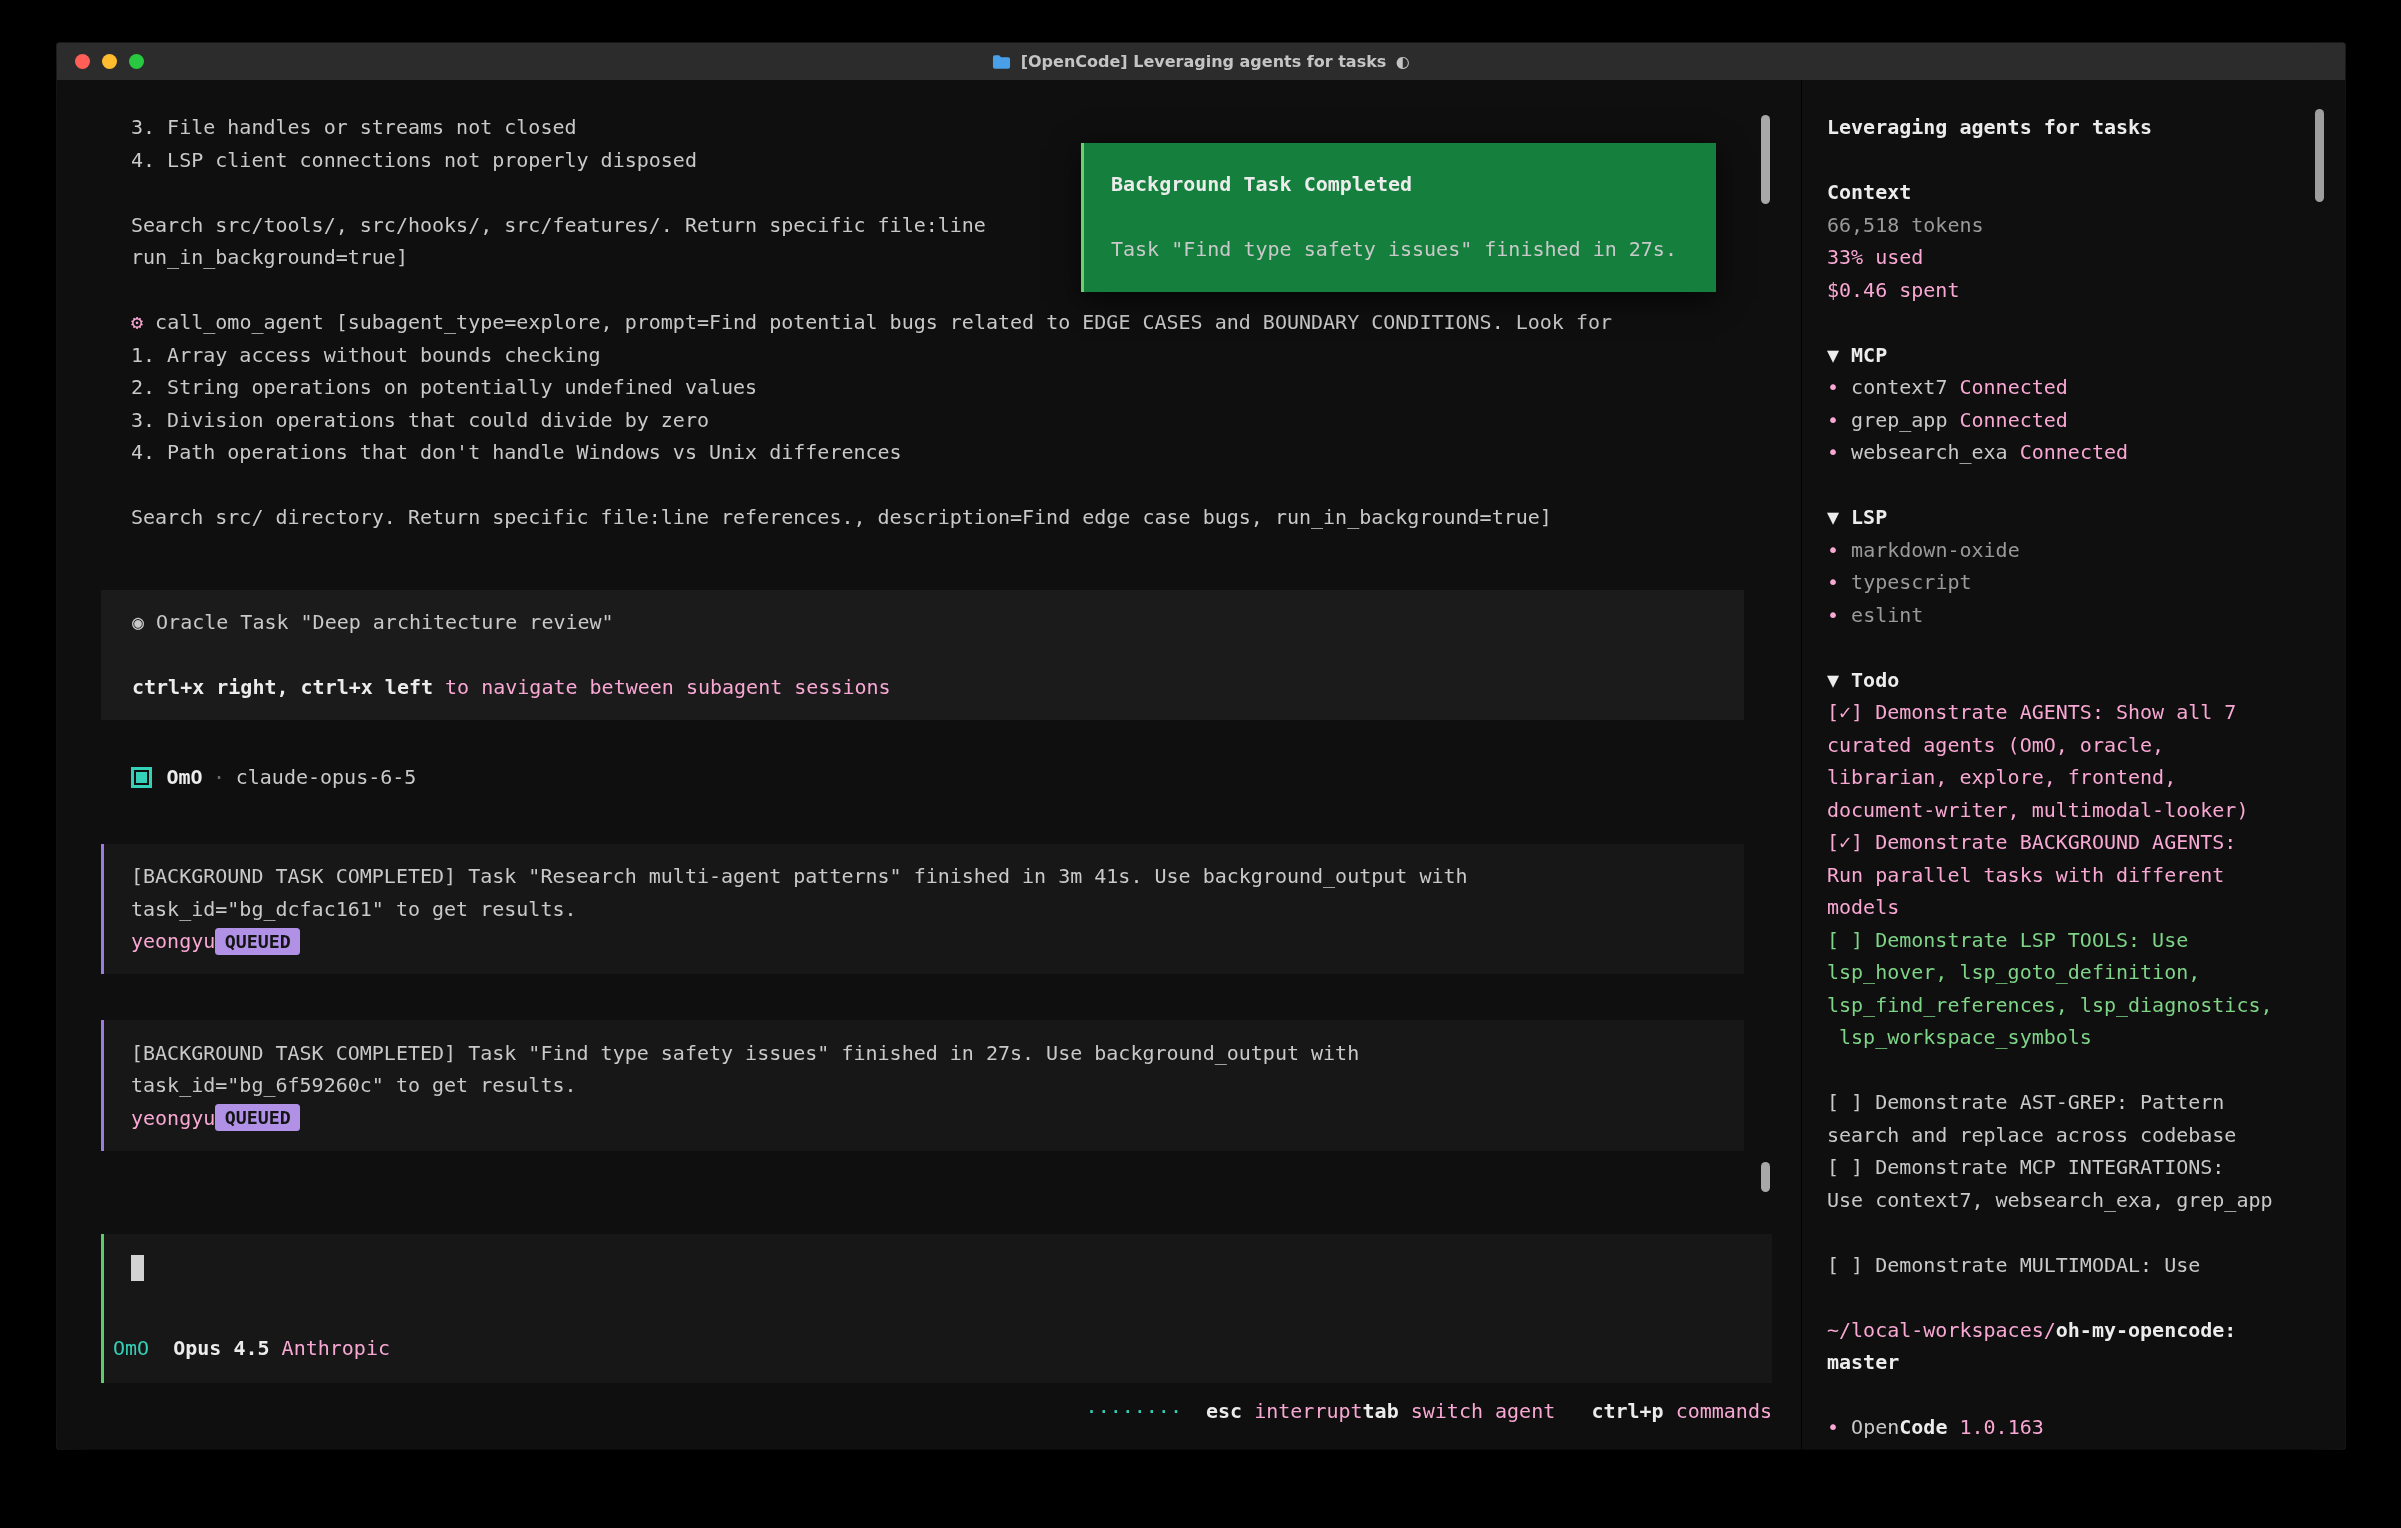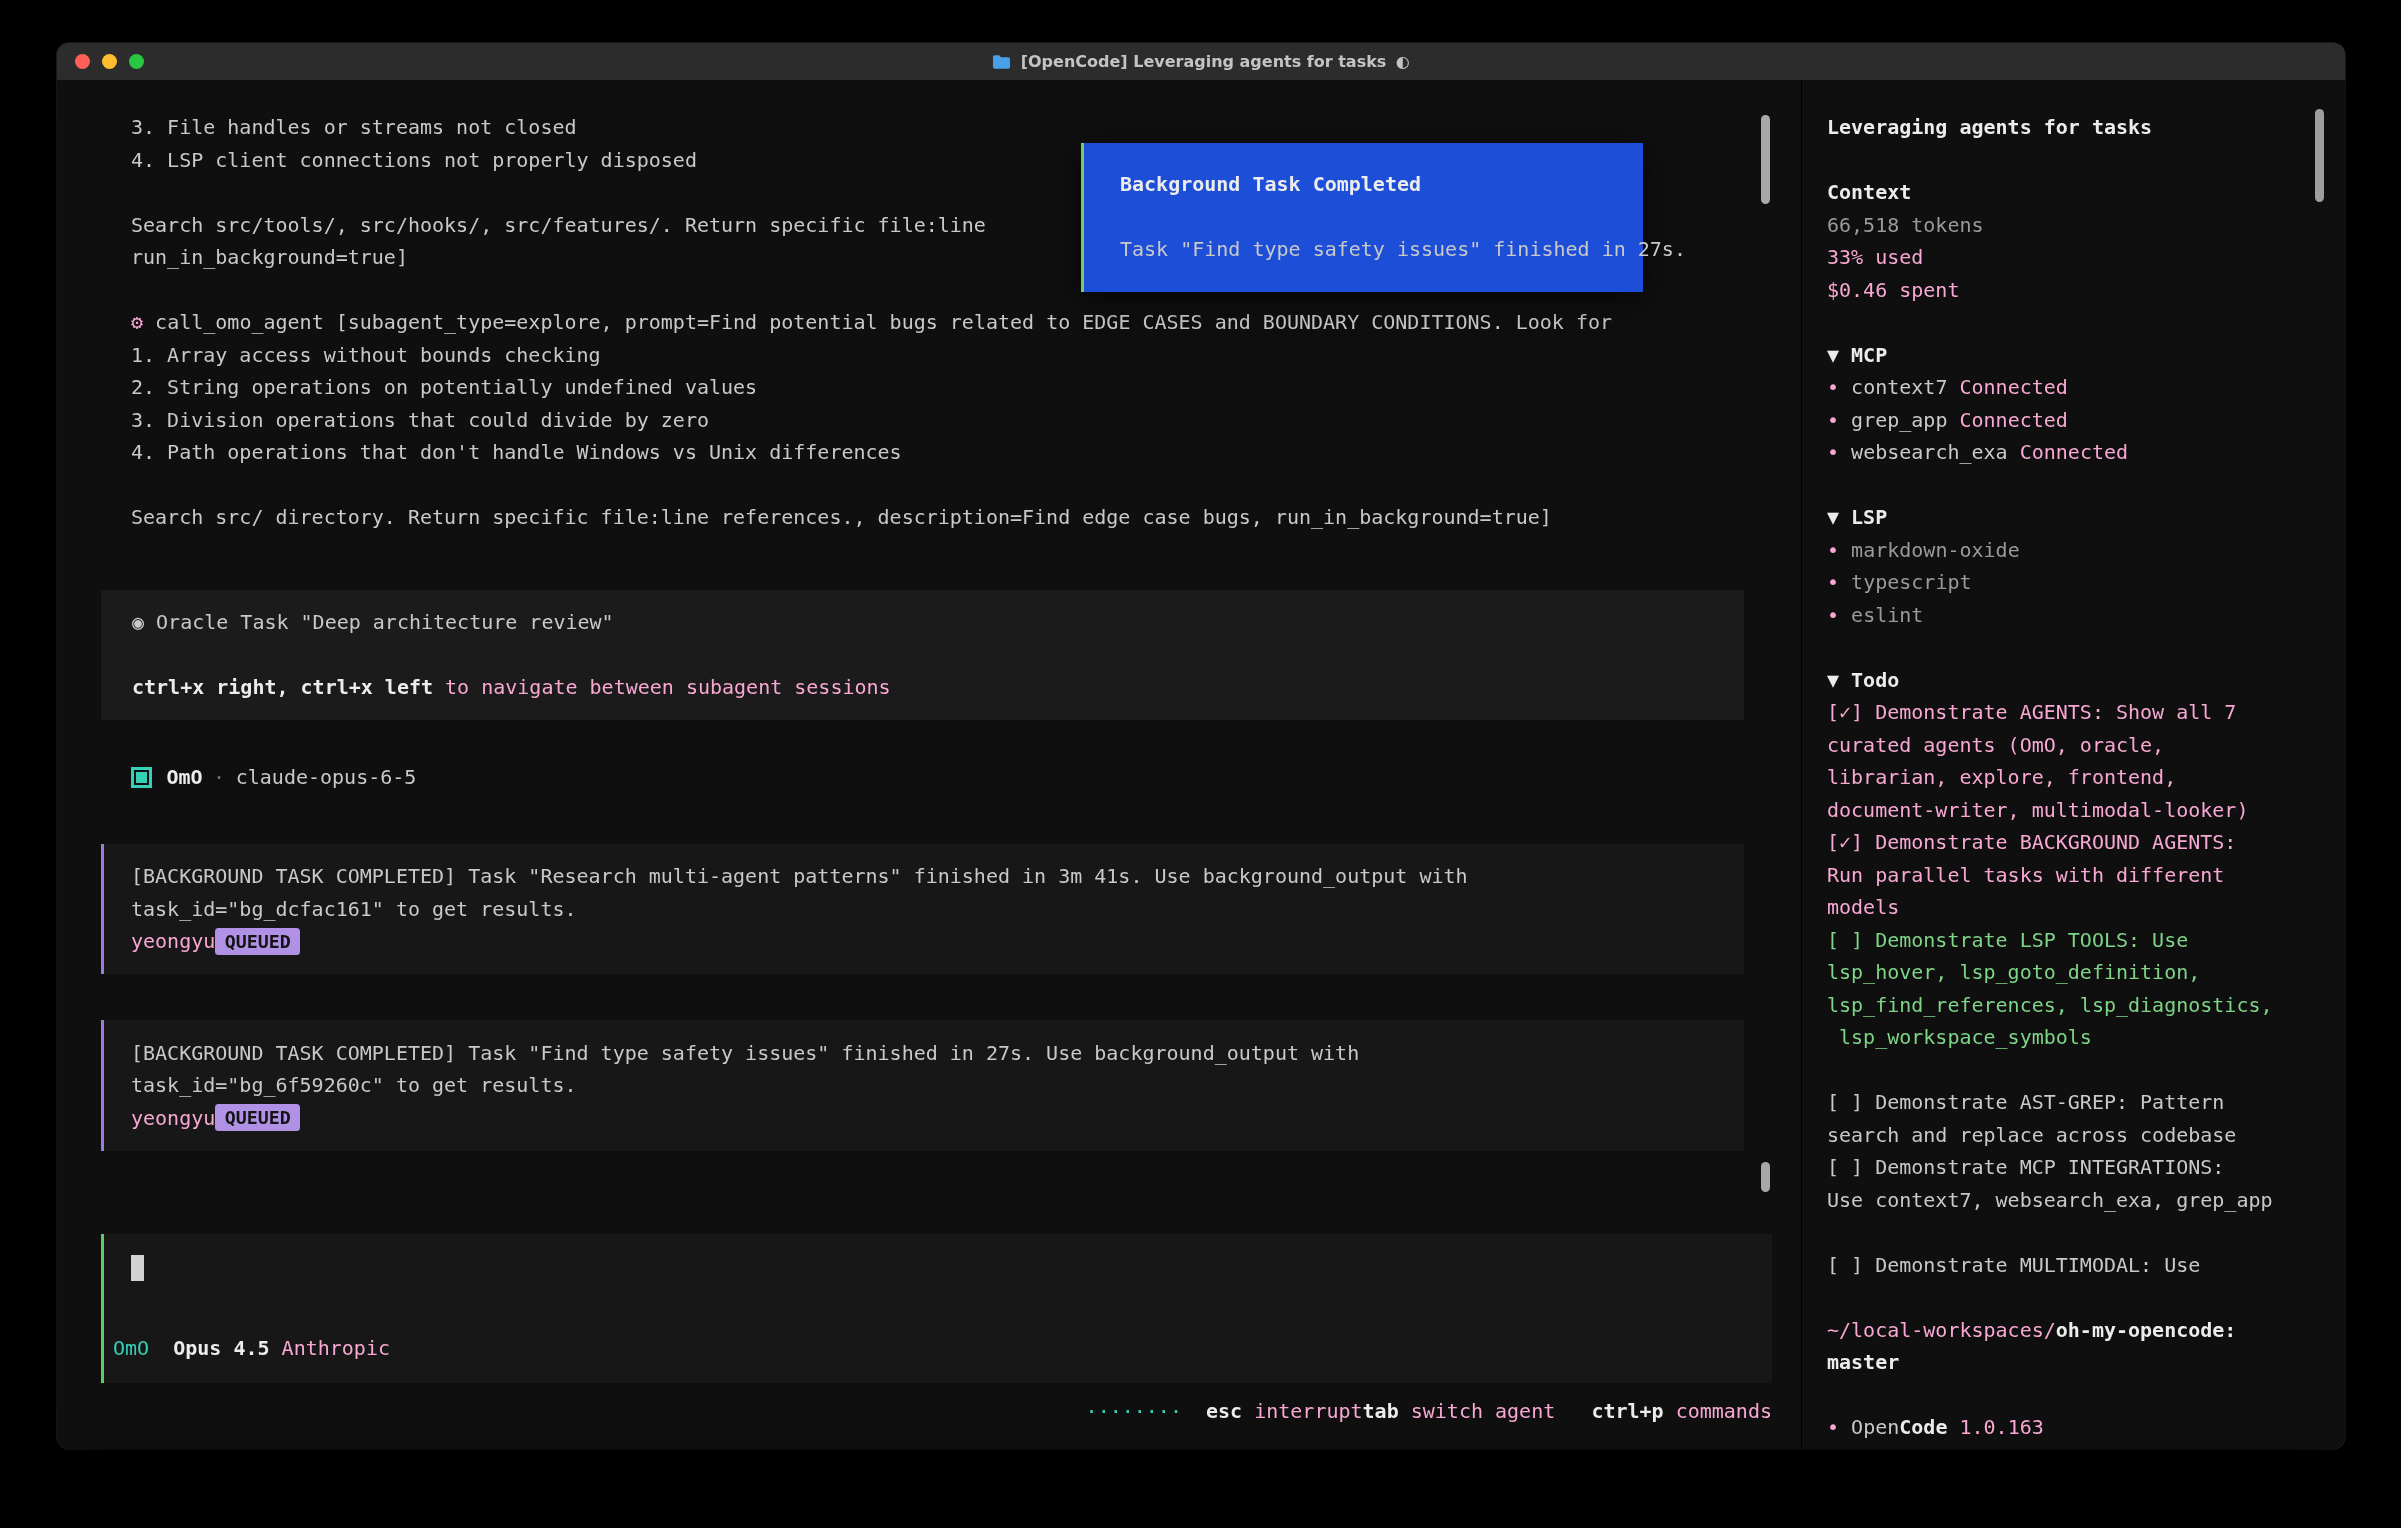--- a/index.html
+++ b/index.html
@@ -2,21 +2,21 @@
 <html style="font-size:9.5px"><head>
 <meta charset="utf-8">
 <style>
   html,body{margin:0;padding:0;}
   body{
     width:2401px;height:1528px;background:#000;overflow:hidden;position:relative;
     font-family:"DejaVu Sans Mono","DejaVu Sans",monospace;font-size:20px;color:#c9c9c9;
   }
   .window{
     position:absolute;left:57px;top:43px;width:2288px;height:1406px;
-    background:#0f0f0f;border-radius:12px;overflow:hidden;
+    background:#0f0f0f;border-radius:2px;overflow:hidden;
     box-shadow:0 17.7px 53px rgba(0,0,0,.9),0 0 0 0.6px #3a3a3a;
     display:flex;flex-direction:column;
   }
   
   .titlebar{flex:0 0 37px;background:#2c2c2c;position:relative;display:flex;align-items:center;justify-content:center;}
   .traffic{position:absolute;left:17.7px;top:0;height:100%;display:flex;align-items:center;gap:11.8px;}
   .tl{width:15.4px;height:15.4px;border-radius:50%;}
   .tl.red{background:#ff5f57}.tl.yellow{background:#febc2e}.tl.grn{background:#28c840}
   .title{display:flex;align-items:center;gap:9.5px;font-family:"DejaVu Sans",sans-serif;font-size:16px;font-weight:bold;color:#c4c4c4;}
   
@@ -38,22 +38,22 @@
   .oracle{background:#1b1b1b;margin-top:56px;padding-left:31px;}
   .msg{background:#171717;border-left:3.5px solid #9d7ce0;}
   .msg1{margin-top:50px;}
   .msg2{margin-top:46px;}
   .agent-line{margin:41px 0 0 74px;height:32.5px;display:flex;align-items:center;}
   .agent-icon{width:10.6px;height:10.6px;border:3px solid #35d0b8;padding:2.4px;background:#35d0b8;background-clip:content-box;margin-right:14px;}
   .agent-sep{color:#6f6f6f;margin:0 10.6px;}
   .author-line{display:flex;align-items:center;}
   .badge{display:inline-block;background:#b091e6;color:#141414;font-weight:bold;padding:0 9.5px;height:27px;line-height:27px;border-radius:3.5px;font-size:18.3px;}
   .toast{
-    position:absolute;left:1024px;top:63px;width:562px;height:149px;box-sizing:border-box;
-    background:#1d4ed8;border-left:3.5px solid #6fcf6f;padding:25px 0 0 36px;z-index:5;
+    position:absolute;left:1024px;top:63px;width:635px;height:149px;box-sizing:border-box;
+    background:#15803d;border-left:3.5px solid #6fcf6f;padding:25px 0 0 27px;z-index:5;
     box-shadow:0 7px 28px rgba(0,0,0,.65);
   }
   .main-thumb{position:absolute;right:31px;width:9.5px;border-radius:4.7px;background:#a8a8a8;z-index:6;}
   .thumb-top{top:35px;height:89px;}
   .thumb-bottom{top:1082px;height:29.5px;}
   
   .input-box{flex:0 0 149px;box-sizing:border-box;margin:0 29px 0 44px;background:#171717;border-left:3.5px solid #5fca68;position:relative;padding:21px 0 0 27px;}
   .cursor{display:block;width:13px;height:26px;background:#d2d2d2;}
   .input-meta{position:absolute;left:9px;bottom:19px;}
   .statusbar{flex:0 0 66px;box-sizing:border-box;display:flex;justify-content:flex-end;padding:11.8px 29px 0 74px;}

